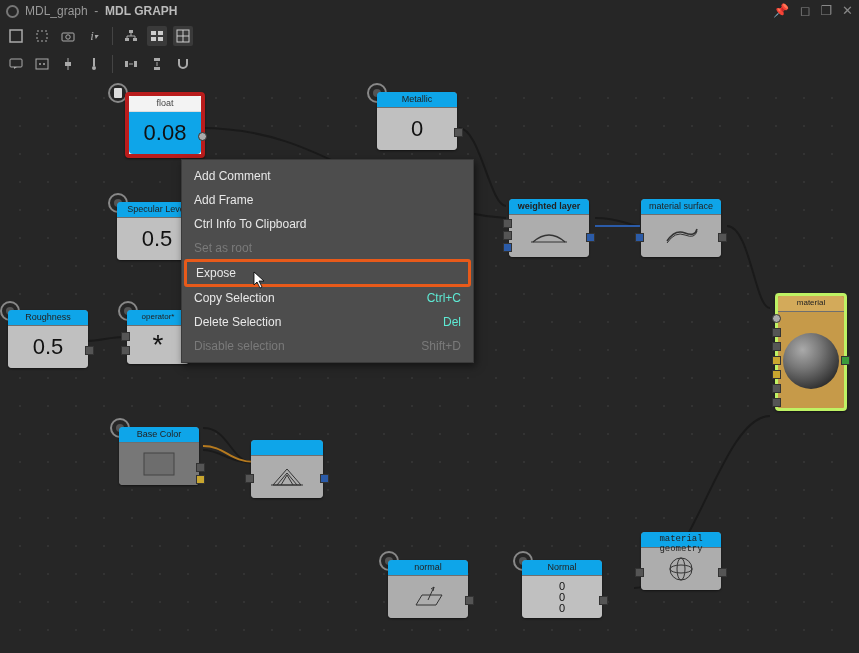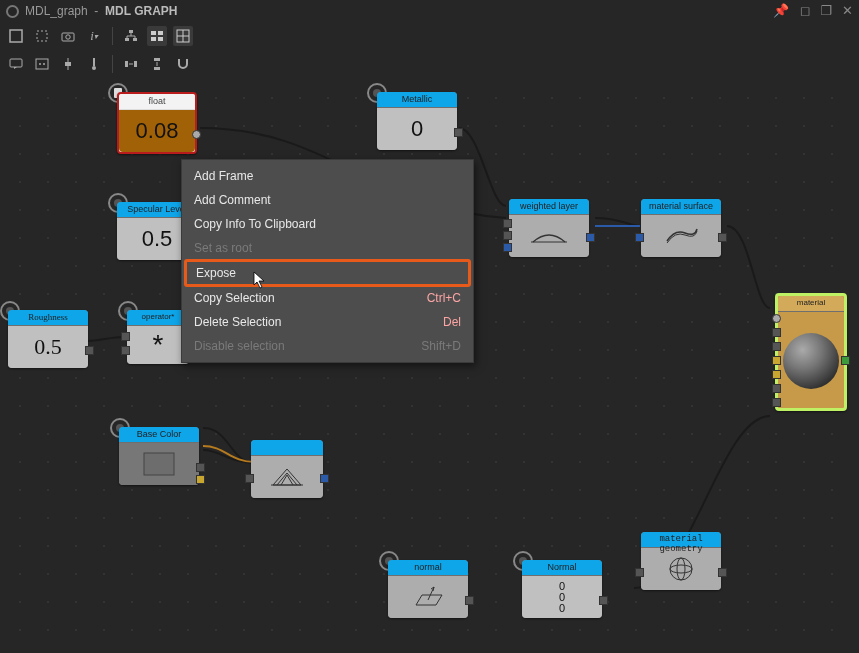--- a/index.html
+++ b/index.html
@@ -58,23 +58,23 @@
     padding: 2px 0;
     border-bottom: 1px solid #6f6f6f;
     height: 16px;
   }
   .node .body {
     display:flex; align-items:center; justify-content:center;
     color: #111;
   }
   .node.val { width: 80px; }
   .node.val .body { height: 42px; font-size: 22px; font-weight: 500; background:#c0c0c0; border-radius: 0 0 4px 4px; }
-  .node.val.white { background:#fff; border:2px solid #b91c1c; }
+  .node.val.white { background:#fff; border:4px solid #b91c1c;margin-left:8px; }
   .node.val.white .header { background:#f3f3f3; color:#444; border-bottom:1px solid #ddd;}
-  .node.val.white .body { background:#a16207; color:#111; }
+  .node.val.white .body { background:#0ea5e9; color:#111; }
   .node.icon { width: 80px; }
   .node.icon .body { height: 42px; background:#adadad; border-radius:0 0 4px 4px; }
   .node.small { width: 62px; }
   .node.small .header { font-size:8px; }
   .node.small .body { height:38px; font-size: 28px; }
   .node.mat {
     width: 72px; height: 118px;
     background: #c69a49;
     border: 3px solid #bef264;
   }
@@ -124,21 +124,21 @@
     white-space:nowrap;
   }
   .ctxitem.dis { color:#7a7a7a; }
   .ctxitem.hl {
     border: 3px solid #e85a1a;
     margin: -1px 2px;
     padding: 4px 9px;
     border-radius: 3px;
     background:#4d4d4d;
   }
-  .ctxitem .sc { color:#fca5a5; }
+  .ctxitem .sc { color:#5eead4; }
   .ctxitem.dis .sc { color:#7a7a7a; }
   .cursor {
     position:absolute; left:253px; top:271px;
     z-index:60; color:#fff;
   }
   .stack3 { line-height: 11px; font-size:11px; text-align:center; color:#111; }
 </style>
 </head>
 <body>
 
@@ -288,21 +288,21 @@
 </div>
 
 <div class="expose-ind" style="left:108px; top:193px;"></div>
 <div class="node val" style="left:117px; top:202px;">
   <div class="header">Specular Level</div>
   <div class="body">0.5</div>
   <div class="port r" style="top:36px;"></div>
 </div>
 
 <div class="expose-ind" style="left:0px; top:301px;"></div>
-<div class="node val" style="left:8px; top:310px;font-family:Liberation Serif, serif;">
+<div class="node val" style="left:8px; top:310px;">
   <div class="header">Roughness</div>
   <div class="body">0.5</div>
   <div class="port r" style="top:36px;"></div>
 </div>
 
 <div class="expose-ind" style="left:118px; top:301px;"></div>
 <div class="node small val" style="left:127px; top:310px;">
   <div class="header">operator*</div>
   <div class="body">*</div>
   <div class="port l" style="top:22px;"></div>
@@ -327,21 +327,21 @@
   <div class="body">
     <svg width="36" height="24">
       <path d="M4 20 L18 4 L32 20 Z M8 20 L18 8 M12 20 L18 10 M24 20 L18 10 M28 20 L18 8" stroke="#333" fill="none"></path>
       <line x1="2" y1="20" x2="34" y2="20" stroke="#333"></line>
     </svg>
   </div>
   <div class="port l" style="top:34px;"></div>
   <div class="port r blue" style="top:34px;"></div>
 </div>
 
-<div class="node icon" style="left:509px; top:199px;">
+<div class="node icon" style="left:509px; top:199px;font-weight:bold;">
   <div class="header">weighted layer</div>
   <div class="body">
     <svg width="40" height="24">
       <path d="M4 18 Q 20 4 36 18" stroke="#333" fill="none" stroke-width="1.5"></path>
       <line x1="2" y1="18" x2="38" y2="18" stroke="#333"></line>
     </svg>
   </div>
   <div class="port l" style="top:20px;"></div>
   <div class="port l" style="top:32px;"></div>
   <div class="port l blue" style="top:44px;"></div>
@@ -409,29 +409,29 @@
   <div class="port l" style="top:46px;"></div>
   <div class="port l yellow" style="top:60px;"></div>
   <div class="port l yellow" style="top:74px;"></div>
   <div class="port l" style="top:88px;"></div>
   <div class="port l" style="top:102px;"></div>
   <div class="port r green" style="top:60px;"></div>
 </div>
 
 <div class="ctxmenu">
   <div class="ctxitem">
+    <span>Add Comment</span>
+    <span class="sc"></span>
+  </div>
+  <div class="ctxitem">
     <span>Add Frame</span>
     <span class="sc"></span>
   </div>
   <div class="ctxitem">
-    <span>Add Comment</span>
-    <span class="sc"></span>
-  </div>
-  <div class="ctxitem">
-    <span>Copy Info To Clipboard</span>
+    <span>Ctrl Info To Clipboard</span>
     <span class="sc"></span>
   </div>
   <div class="ctxitem dis">
     <span>Set as root</span>
     <span class="sc"></span>
   </div>
   <div class="ctxitem hl">
     <span>Expose</span>
     <span class="sc"></span>
   </div>

